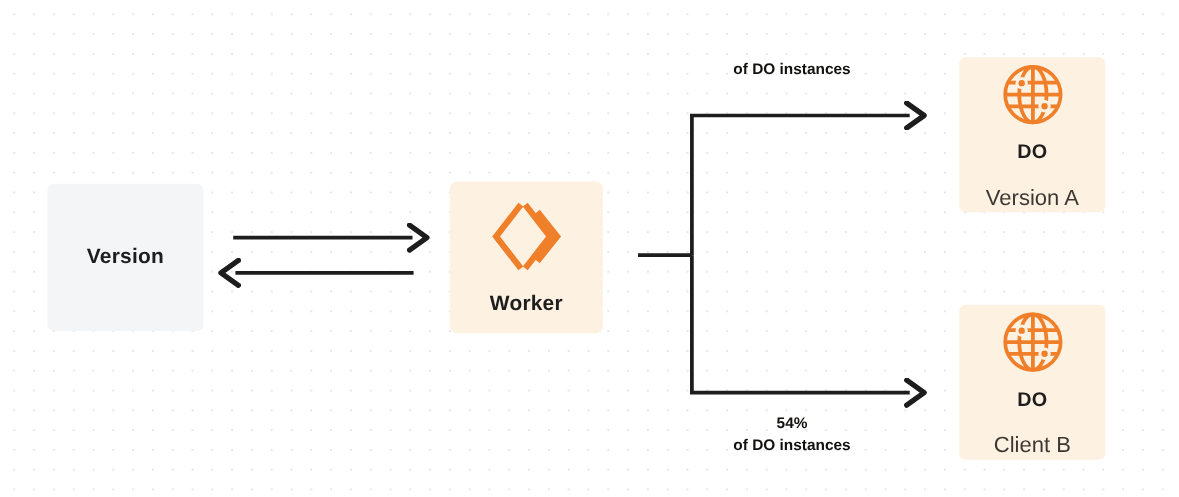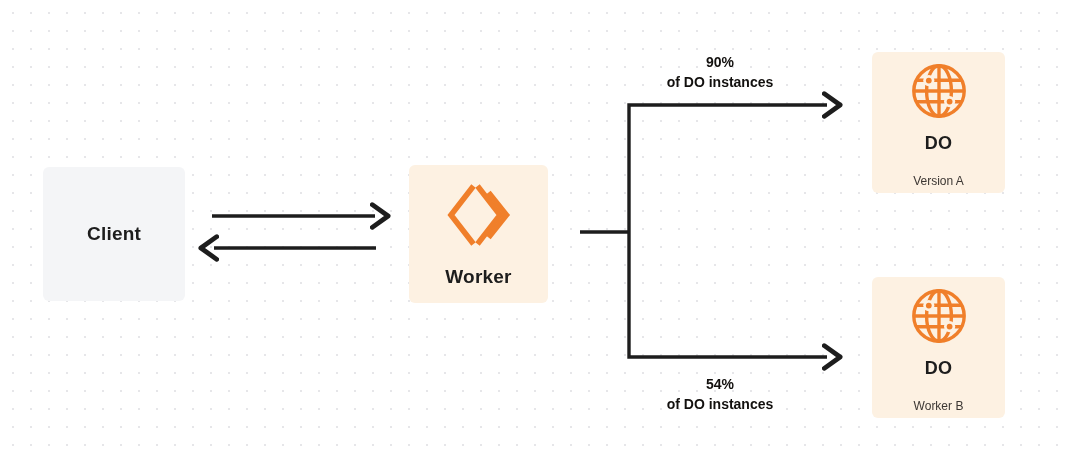--- a/index.html
+++ b/index.html
@@ -77,21 +77,21 @@
   #do-a-node { top: 52px; }
   #do-b-node { top: 277px; }
   .do-node .node-title {
     font-size: 18px;
     font-weight: bold;
     color: #1d1d1d;
     margin-top: 13px;
     letter-spacing: 0.3px;
   }
   .do-node .node-sub {
-    font-size: 12px;
+    font-size: 20px;
     font-weight: normal;
     color: #3c3733;
     margin-top: 20px;
   }
 
   .icon-wrap {
     display: flex;
     align-items: center;
     justify-content: center;
     line-height: 0;
@@ -145,21 +145,21 @@
     <line x1="376" y1="248" x2="214" y2="248" stroke="#1d1d1d" stroke-width="3.4" marker-end="url(#arrow-right)"></line>
 
     <path d="M 580 232 L 629 232" stroke="#1d1d1d" stroke-width="3.4" fill="none" stroke-linecap="butt"></path>
 
     <path d="M 629 232 L 629 105 L 827 105" stroke="#1d1d1d" stroke-width="3.4" fill="none" stroke-linejoin="miter" marker-end="url(#arrow-right)"></path>
 
     <path d="M 629 232 L 629 357 L 827 357" stroke="#1d1d1d" stroke-width="3.4" fill="none" stroke-linejoin="miter" marker-end="url(#arrow-right)"></path>
   </svg>
 
   <div class="node" id="client-node">
-    <span class="node-title">Client</span>
+    <span class="node-title">Version</span>
   </div>
 
   <div class="node" id="worker-node">
     <span class="icon-wrap">
       <svg width="70" height="70" viewBox="0 0 70 70">
 
         <path d="M 29.5 6 L 7 35 L 29.5 64" fill="none" stroke="#f07f2a" stroke-width="5.6" stroke-linecap="butt" stroke-linejoin="miter"></path>
 
         <path d="M 33.5 6 L 56 35 L 33.5 64" fill="none" stroke="#f07f2a" stroke-width="5.6" stroke-linecap="butt" stroke-linejoin="miter"></path>
 
@@ -201,25 +201,24 @@
           <line x1="3.8" y1="29" x2="54.2" y2="29"></line>
           <line x1="6.2" y1="39.8" x2="51.8" y2="39.8"></line>
         </g>
         <circle cx="18.8" cy="18.6" r="5.6" fill="#fdf1e2"></circle>
         <circle cx="18.8" cy="18.6" r="2.9" fill="#f07f2a"></circle>
         <circle cx="39.6" cy="39.6" r="5.6" fill="#fdf1e2"></circle>
         <circle cx="39.6" cy="39.6" r="2.9" fill="#f07f2a"></circle>
       </svg>
     </span>
     <span class="node-title">DO</span>
-    <span class="node-sub">Worker B</span>
+    <span class="node-sub">Client B</span>
   </div>
 
   <div class="edge-label" id="label-top">
-    <div>90%</div>
     <div>of DO instances</div>
   </div>
 
   <div class="edge-label" id="label-bottom">
     <div>54%</div>
     <div>of DO instances</div>
   </div>
 
 </div>
 

